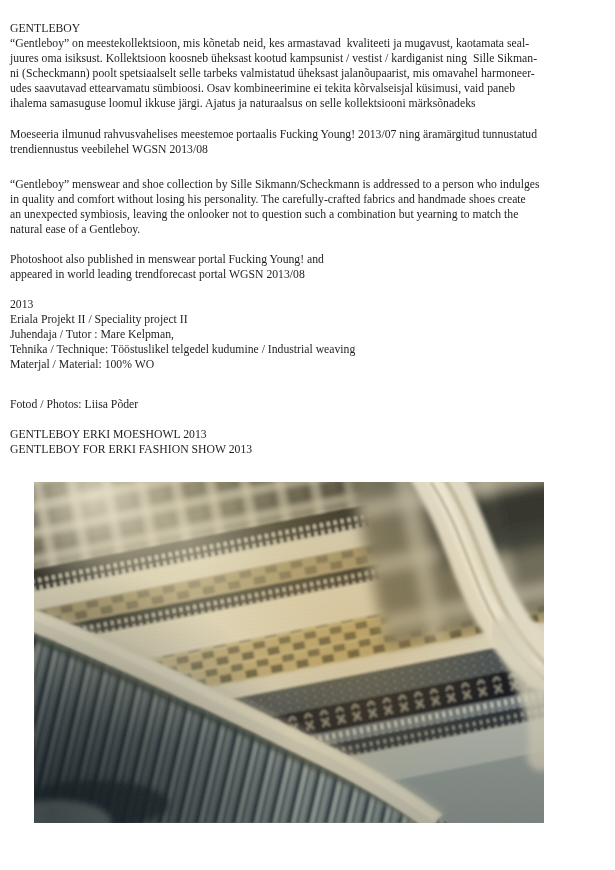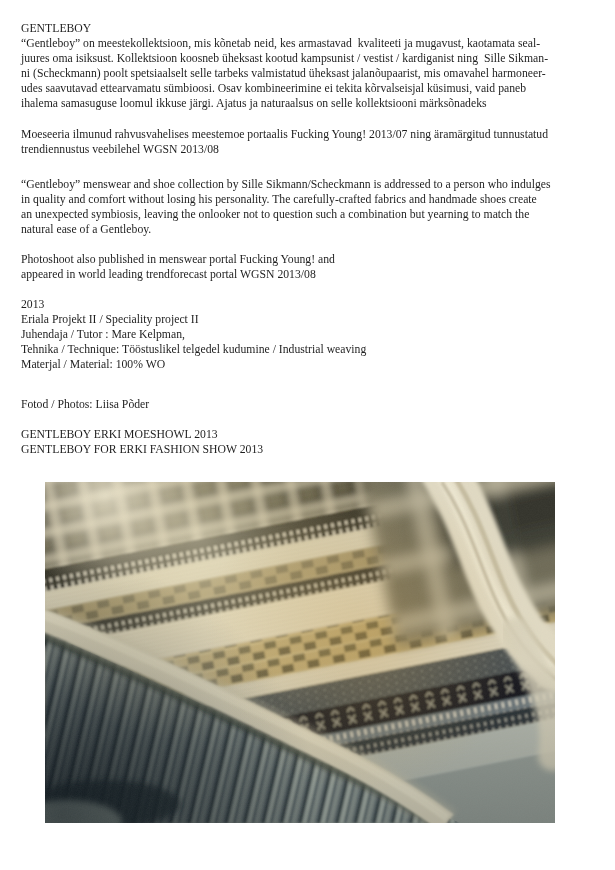--- a/index.html
+++ b/index.html
@@ -5,21 +5,21 @@
   html, body { margin:0; padding:0; }
   body {
     width:615px; height:870px;
     background:#ffffff;
     overflow:hidden;
     position:relative;
     font-family:"Liberation Serif","DejaVu Serif",serif;
     -webkit-font-smoothing:antialiased;
   }
   .doc {
-    position:absolute; left:21px; top:21px; width:580px;
+    position:absolute; left:10px; top:21px; width:580px;
     color:#1e1e1e;
     font-size:12.6px;
     line-height:15px;
   }
   .para {
     transform:scaleX(.93);
     transform-origin:0 0;
   }
   .line { white-space:pre; }
   .p2 { margin-top:16px; }

